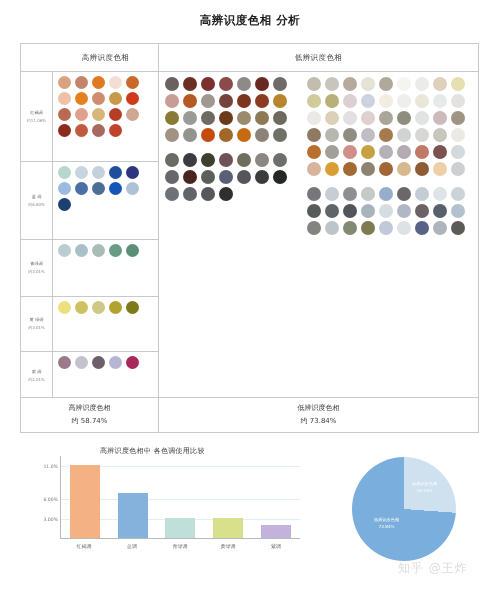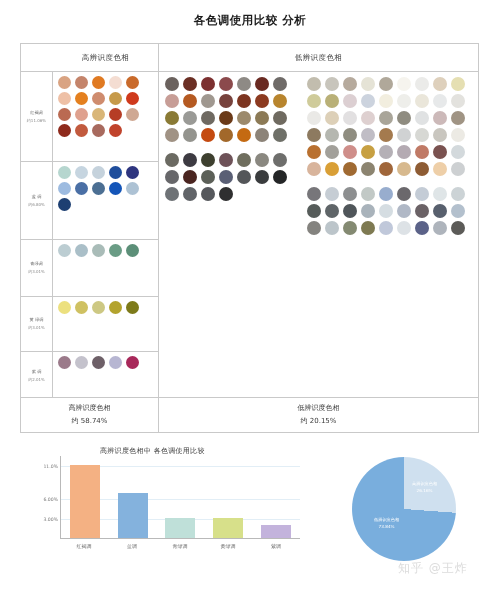--- a/index.html
+++ b/index.html
@@ -158,21 +158,21 @@
   
   #watermark{
     position:absolute;left:398px;top:560px;
     font-size:12px;color:#dcdcdc;letter-spacing:1px;
     font-family:"DejaVu Sans","Liberation Sans",sans-serif;
   }
 </style>
 </head>
 <body>
 
-<div id="page-title">各色调使用比较  分析</div>
+<div id="page-title">高辨识度色相  分析</div>
 
 <div id="matrix">
 
   <div class="hdr-row">
     <div class="hdr-gap"></div>
     <div class="hdr-left">高辨识度色相</div>
     <div class="hdr-right">低辨识度色相</div>
   </div>
 
   <div class="body-area">
@@ -414,21 +414,21 @@
 
   </div>
 
   <div class="foot-row">
     <div class="foot-left">
       <span>高辨识度色相</span>
       <span>约 58.74%</span>
     </div>
     <div class="foot-right">
       <span>低辨识度色相</span>
-      <span>约 20.15%</span>
+      <span>约 73.84%</span>
     </div>
   </div>
 </div>
 
 <div id="barchart">
   <div class="bc-title">高辨识度色相中 各色调使用比较</div>
   <div class="bc-plot">
     <div id="bc-grid">
         <div class="gl" style="top: 9.96px;"></div>
         <div class="ytick" style="top: 9.96px;">11.0%</div>

